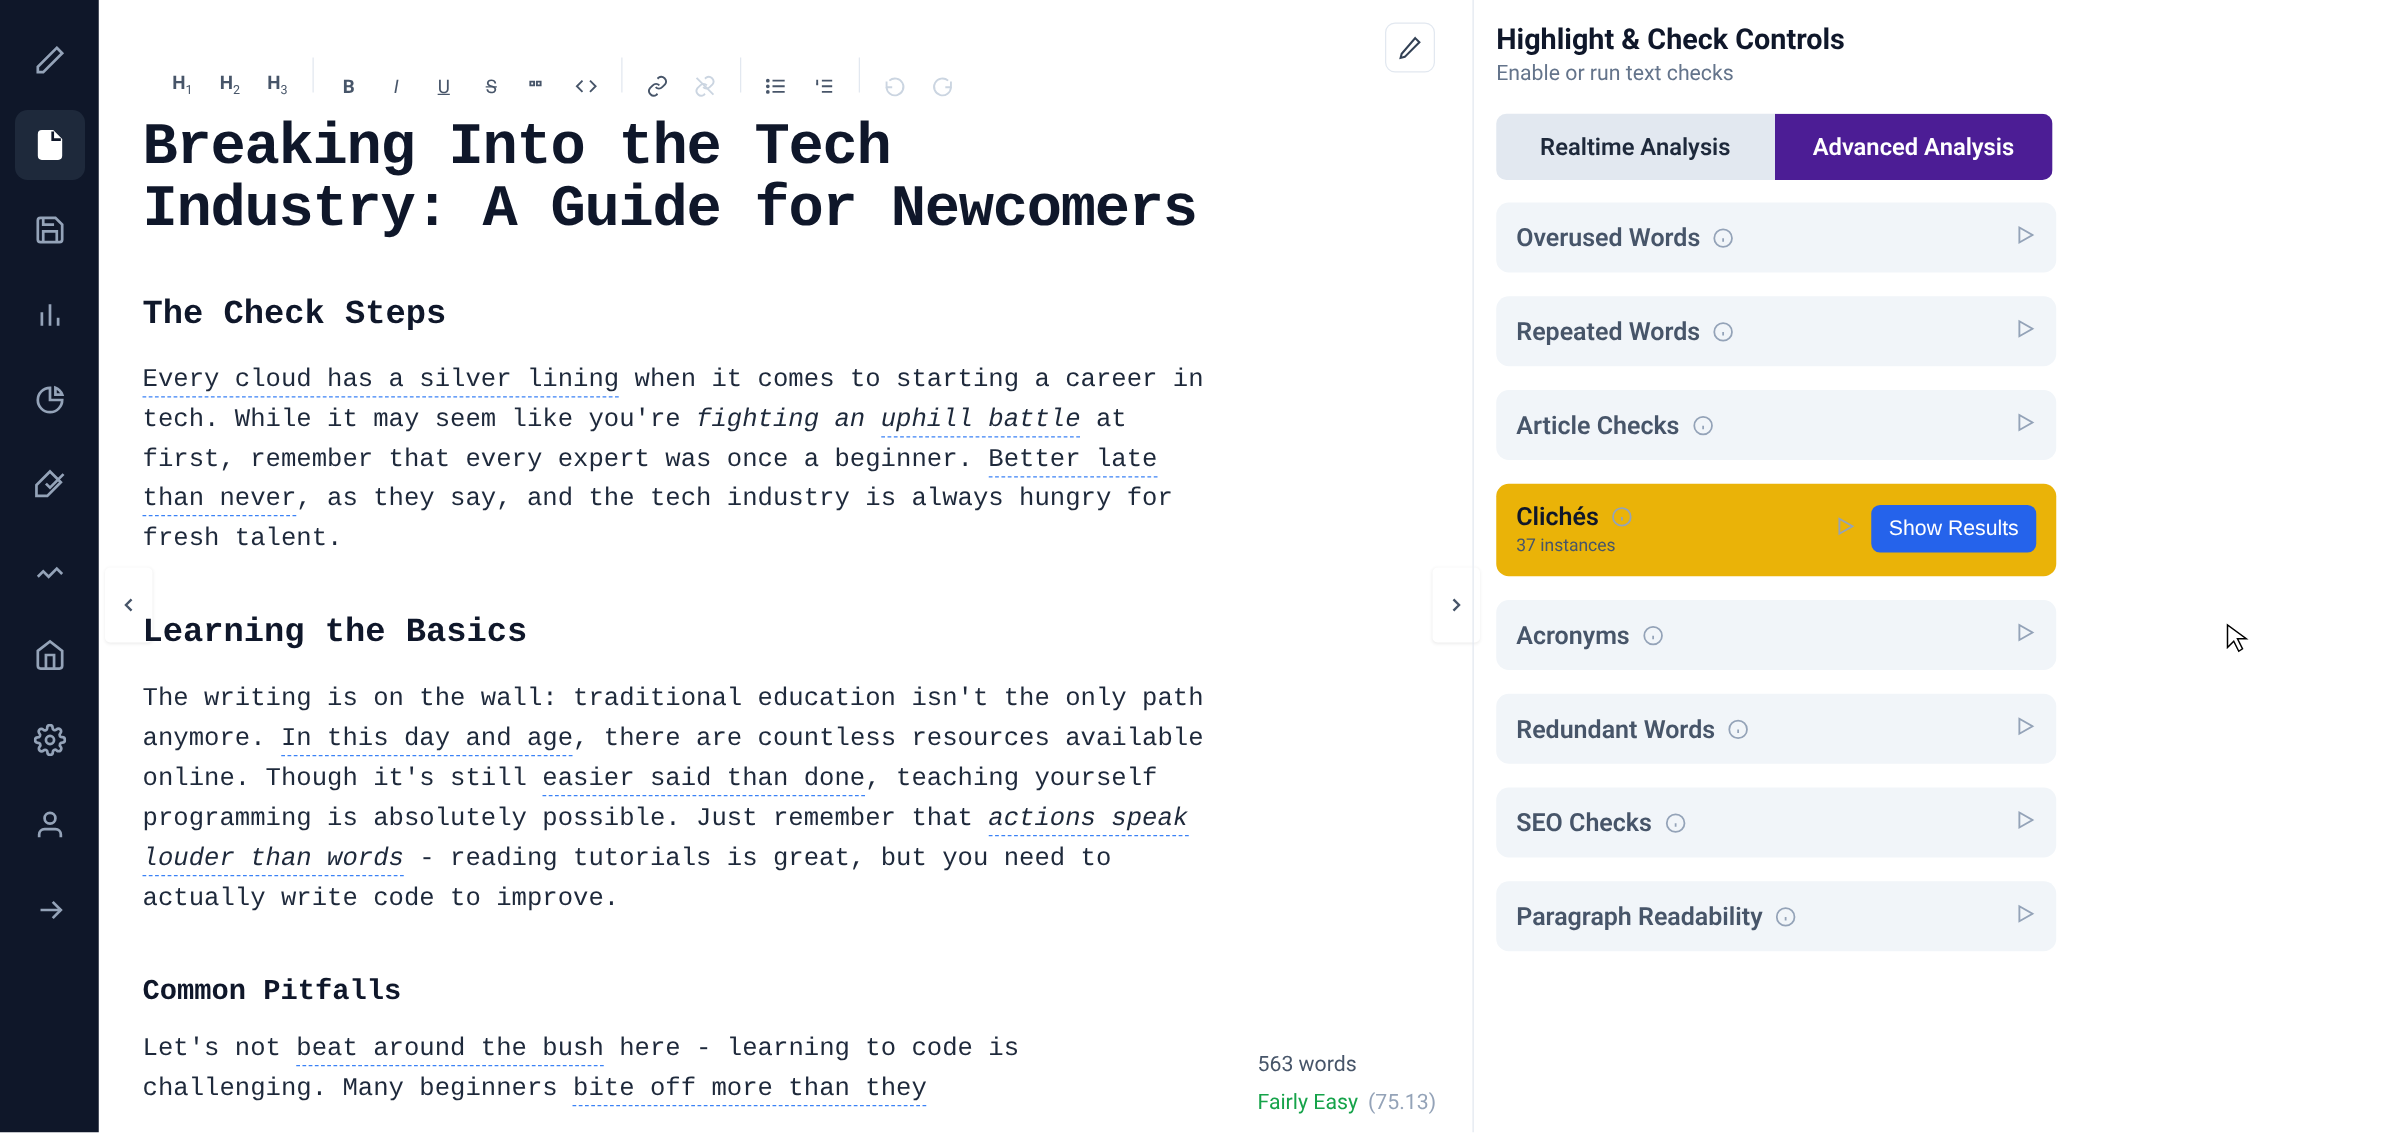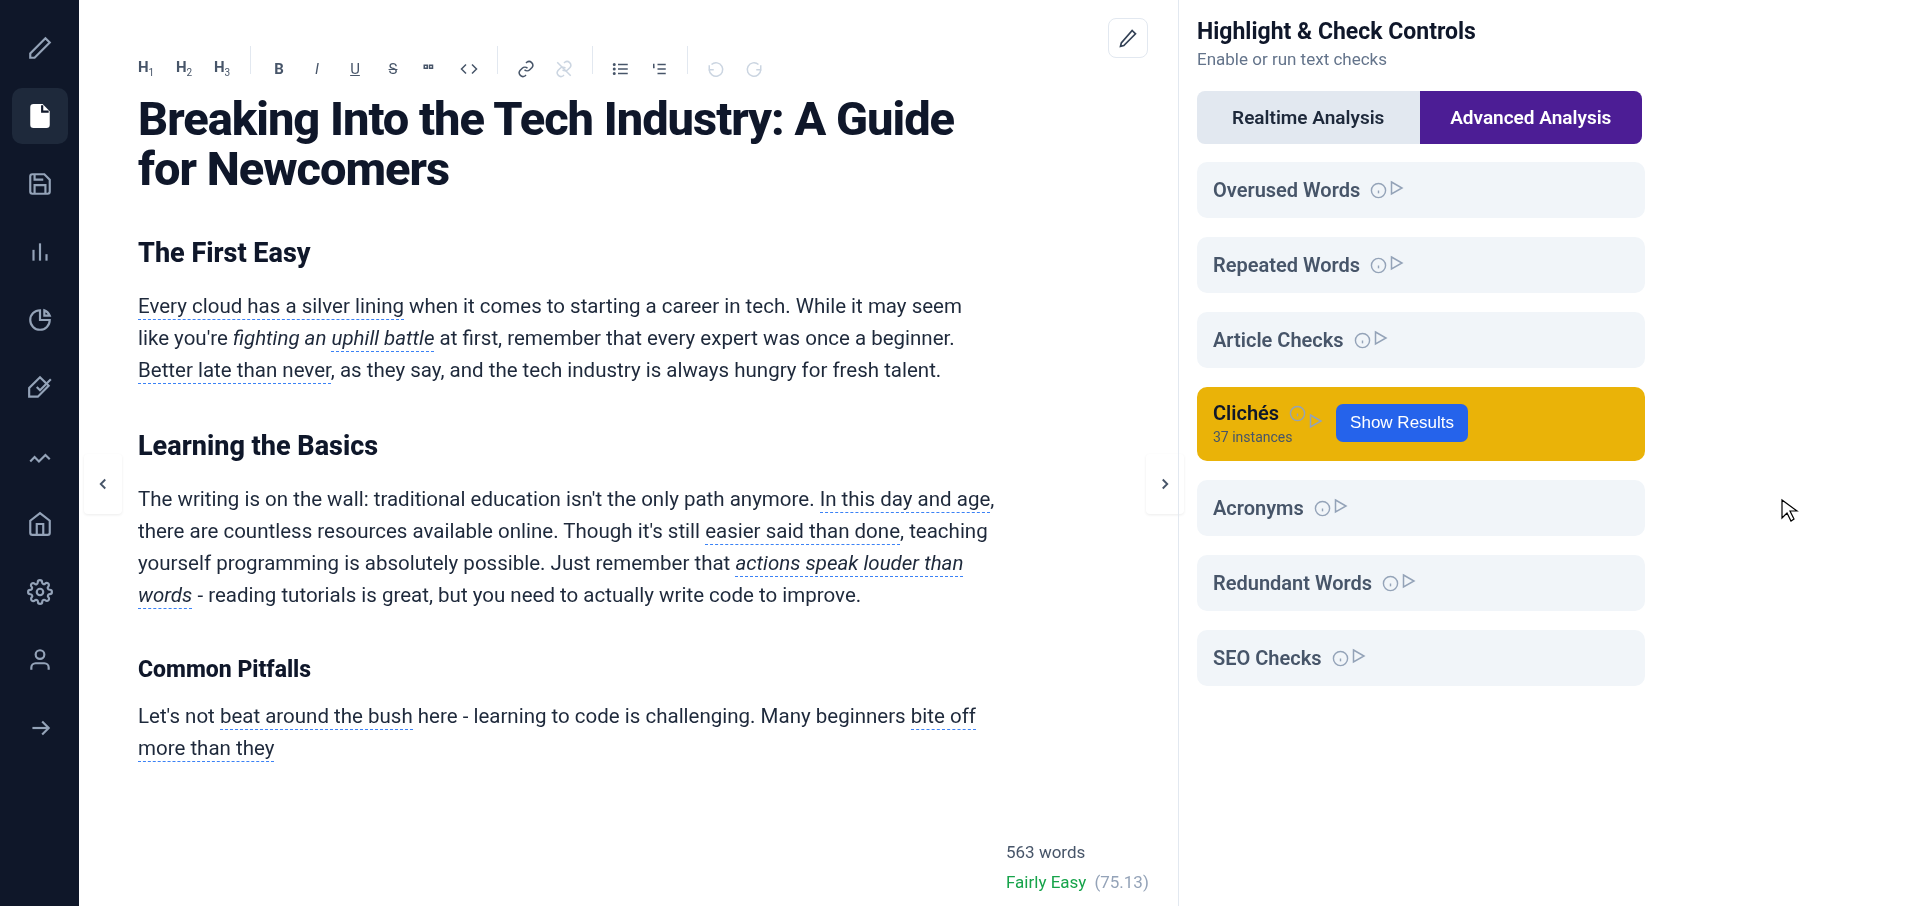--- a/index.html
+++ b/index.html
@@ -69,23 +69,24 @@
   border: 1px solid #e2e8f0;
   border-radius: 8px;
   display: flex; align-items: center; justify-content: center;
   cursor: pointer;
 }
 .edit-pen svg { width: 20px; height: 20px; stroke: #334155; fill: none; stroke-width: 2; }
 
 
 .editor {
   position: absolute;
-  left: 138px;
+  left: 114px;
   top: 94px;
   width: 860px;
+  font-family: Liberation Mono, monospace;
 }
 .doc-title {
   font-size: 47px;
   font-weight: 800;
   letter-spacing: -1px;
   line-height: 1.07;
   color: #0f172a;
   margin-bottom: 42px;
 }
 .section-h2 {
@@ -189,21 +190,21 @@
   flex-direction: column;
   gap: 19px;
   width: 448px;
 }
 .check-item {
   background: #f1f5f9;
   border-radius: 10px;
   padding: 16px 16px;
   display: flex;
   align-items: center;
-  justify-content: flex-start;
+  justify-content: space-between;
   cursor: pointer;
 }
 .check-item.active {
   background: #eab308;
   padding: 14px 16px 16px 16px;
 }
 .check-label {
   font-size: 20px;
   font-weight: 600;
   color: #475569;
@@ -414,21 +415,21 @@
 </div>
 <div class="nav-arrow right">
   <svg viewBox="0 0 24 24">
       <polyline points="9 18 15 12 9 6"></polyline>
     </svg>
 </div>
 
 <div class="editor">
   <h1 class="doc-title">Breaking Into the Tech Industry: A Guide for Newcomers</h1>
   <div id="sections">
-      <h2 class="section-h2">The First Easy</h2>
+      <h2 class="section-h2">The Check Steps</h2>
       <p class="para"><span class="cliche">Every cloud has a silver lining</span><span> when it comes to starting a career in tech. While it may seem like you're </span><span style="font-style: italic;">fighting an </span><span class="cliche-i">uphill battle</span><span> at first, remember that every expert was once a beginner. </span><span class="cliche">Better late than never</span><span>, as they say, and the tech industry is always hungry for fresh talent.</span></p>
       <h2 class="section-h2">Learning the Basics</h2>
       <p class="para"><span>The writing is on the wall: traditional education isn't the only path anymore. </span><span class="cliche">In this day and age</span><span>, there are countless resources available online. Though it's still </span><span class="cliche">easier said than done</span><span>, teaching yourself programming is absolutely possible. Just remember that </span><span class="cliche-i">actions speak louder than words</span><span> - reading tutorials is great, but you need to actually write code to improve.</span></p>
       <h3 class="para3-h">Common Pitfalls</h3>
       <p class="para" style="margin-bottom: 0px;"><span>Let's not </span><span class="cliche">beat around the bush</span><span> here - learning to code is challenging. Many beginners </span><span class="cliche">bite off more than they</span></p>
     </div>
 </div>
 
 <div class="stats-box">
   <div class="stats-words">563 words</div>
@@ -583,18 +584,37 @@
               </svg>
             </span>
           </div>
         </div>
         <div class="check-right">
           <span class="play-icon"><svg viewBox="0 0 24 24">
               <polygon points="6 4 20 12 6 20 6 4"></polygon>
             </svg></span>
         </div>
       </div>
+      <div class="check-item">
+        <div>
+          <div class="check-label">
+            <span>Paragraph Readability</span>
+            <span class="info-icon">
+              <svg viewBox="0 0 24 24">
+                <circle cx="12" cy="12" r="10"></circle>
+                <line x1="12" y1="16" x2="12" y2="12"></line>
+                <line x1="12" y1="8" x2="12" y2="8"></line>
+              </svg>
+            </span>
+          </div>
+        </div>
+        <div class="check-right">
+          <span class="play-icon"><svg viewBox="0 0 24 24">
+              <polygon points="6 4 20 12 6 20 6 4"></polygon>
+            </svg></span>
+        </div>
+      </div>
     </div>
 </div>
 
 <svg class="cursor" viewBox="0 0 20 26">
   <path d="M2 2 L2 20 L7 15 L11 23 L14 21 L10 13 L17 13 Z" fill="#fff" stroke="#000" stroke-width="1.2"></path>
 </svg>
 
 </body></html>

